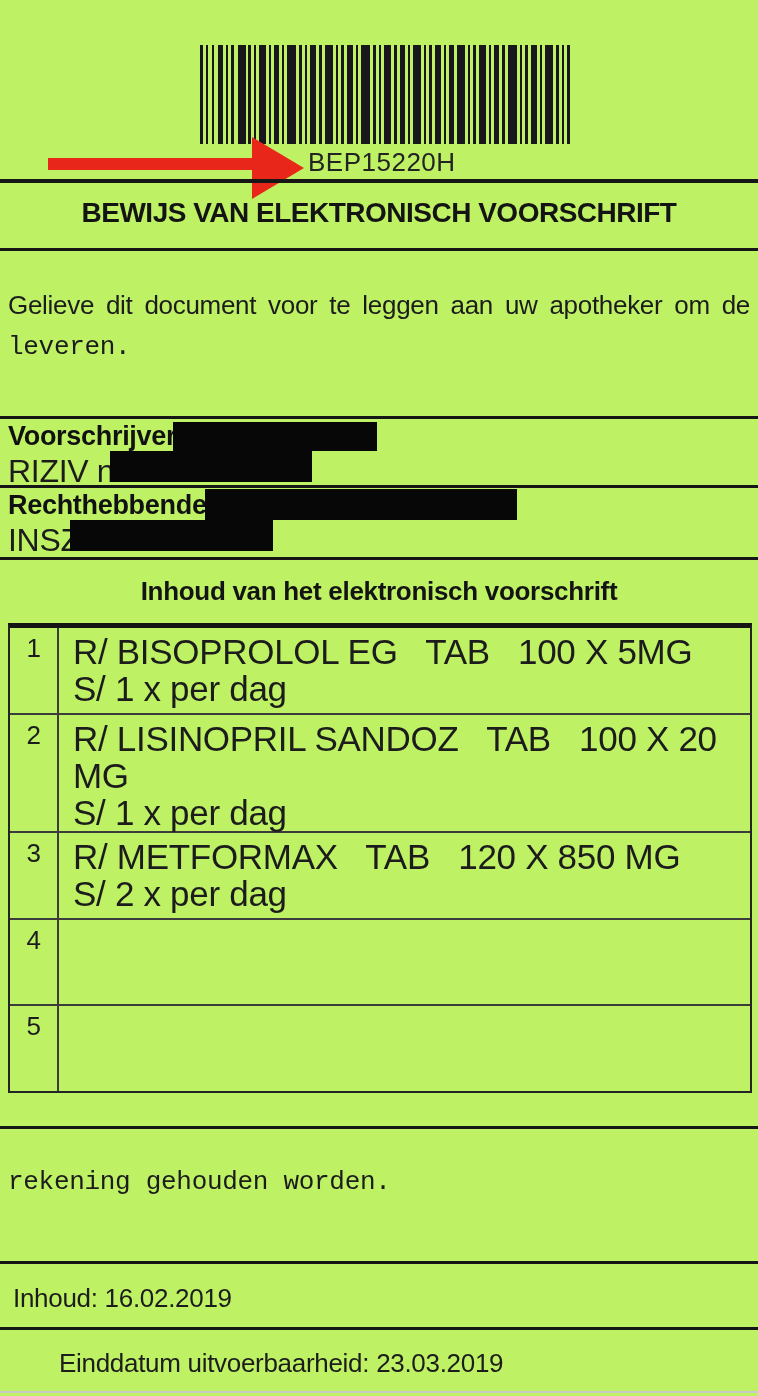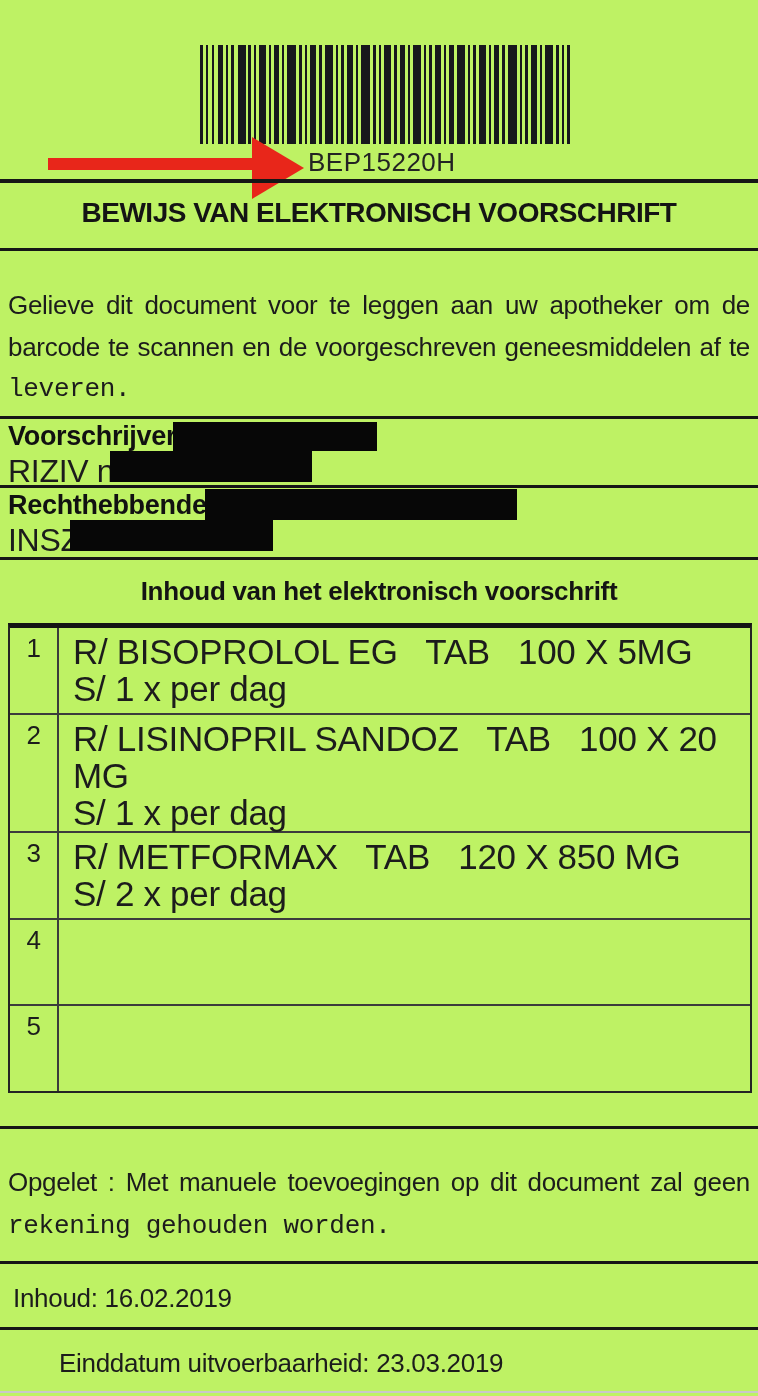--- a/index.html
+++ b/index.html
@@ -147,21 +147,20 @@
   <div class="arrow-head" style="border-left-color: rgb(232, 38, 26);"></div>
 
   <div class="rule" style="top:179px;height:4px;"></div>
 
   <div class="doc-title">BEWIJS VAN ELEKTRONISCH VOORSCHRIFT</div>
 
   <div class="rule" style="top:248px;height:3px;"></div>
 
   <div class="intro">
     <div class="jline">Gelieve dit document voor te leggen aan uw apotheker om de</div>
-    <div class="jline">barcode te scannen en de voorgeschreven geneesmiddelen af te</div>
     <div class="nline">leveren.</div>
   </div>
 
   <div class="rule" style="top:416px;height:3px;"></div>
 
   <div class="field-label-bold" style="top:421px;">Voorschrijver:</div>
   <div class="redaction" style="left:173px;top:422px;width:204px;height:29px;"></div>
   <div class="field-label" style="top:453px;">RIZIV nr:</div>
   <div class="redaction" style="left:110px;top:451px;width:202px;height:31px;"></div>
 
@@ -195,21 +194,20 @@
     </div>
     <div class="rx-row">
       <div class="rx-num">5</div>
       <div class="rx-cell"><span></span></div>
     </div>
   </div>
 
   <div class="rule" style="top:1126px;height:3px;"></div>
 
   <div class="notice">
-    <div class="jline">Opgelet : Met manuele toevoegingen op dit document zal geen</div>
     <div class="nline">rekening gehouden worden.</div>
   </div>
 
   <div class="rule" style="top:1261px;height:3px;"></div>
 
   <div class="date-line" style="left:13px;top:1283px;">
     <span>Inhoud:</span>
     <span>16.02.2019</span>
   </div>
 

